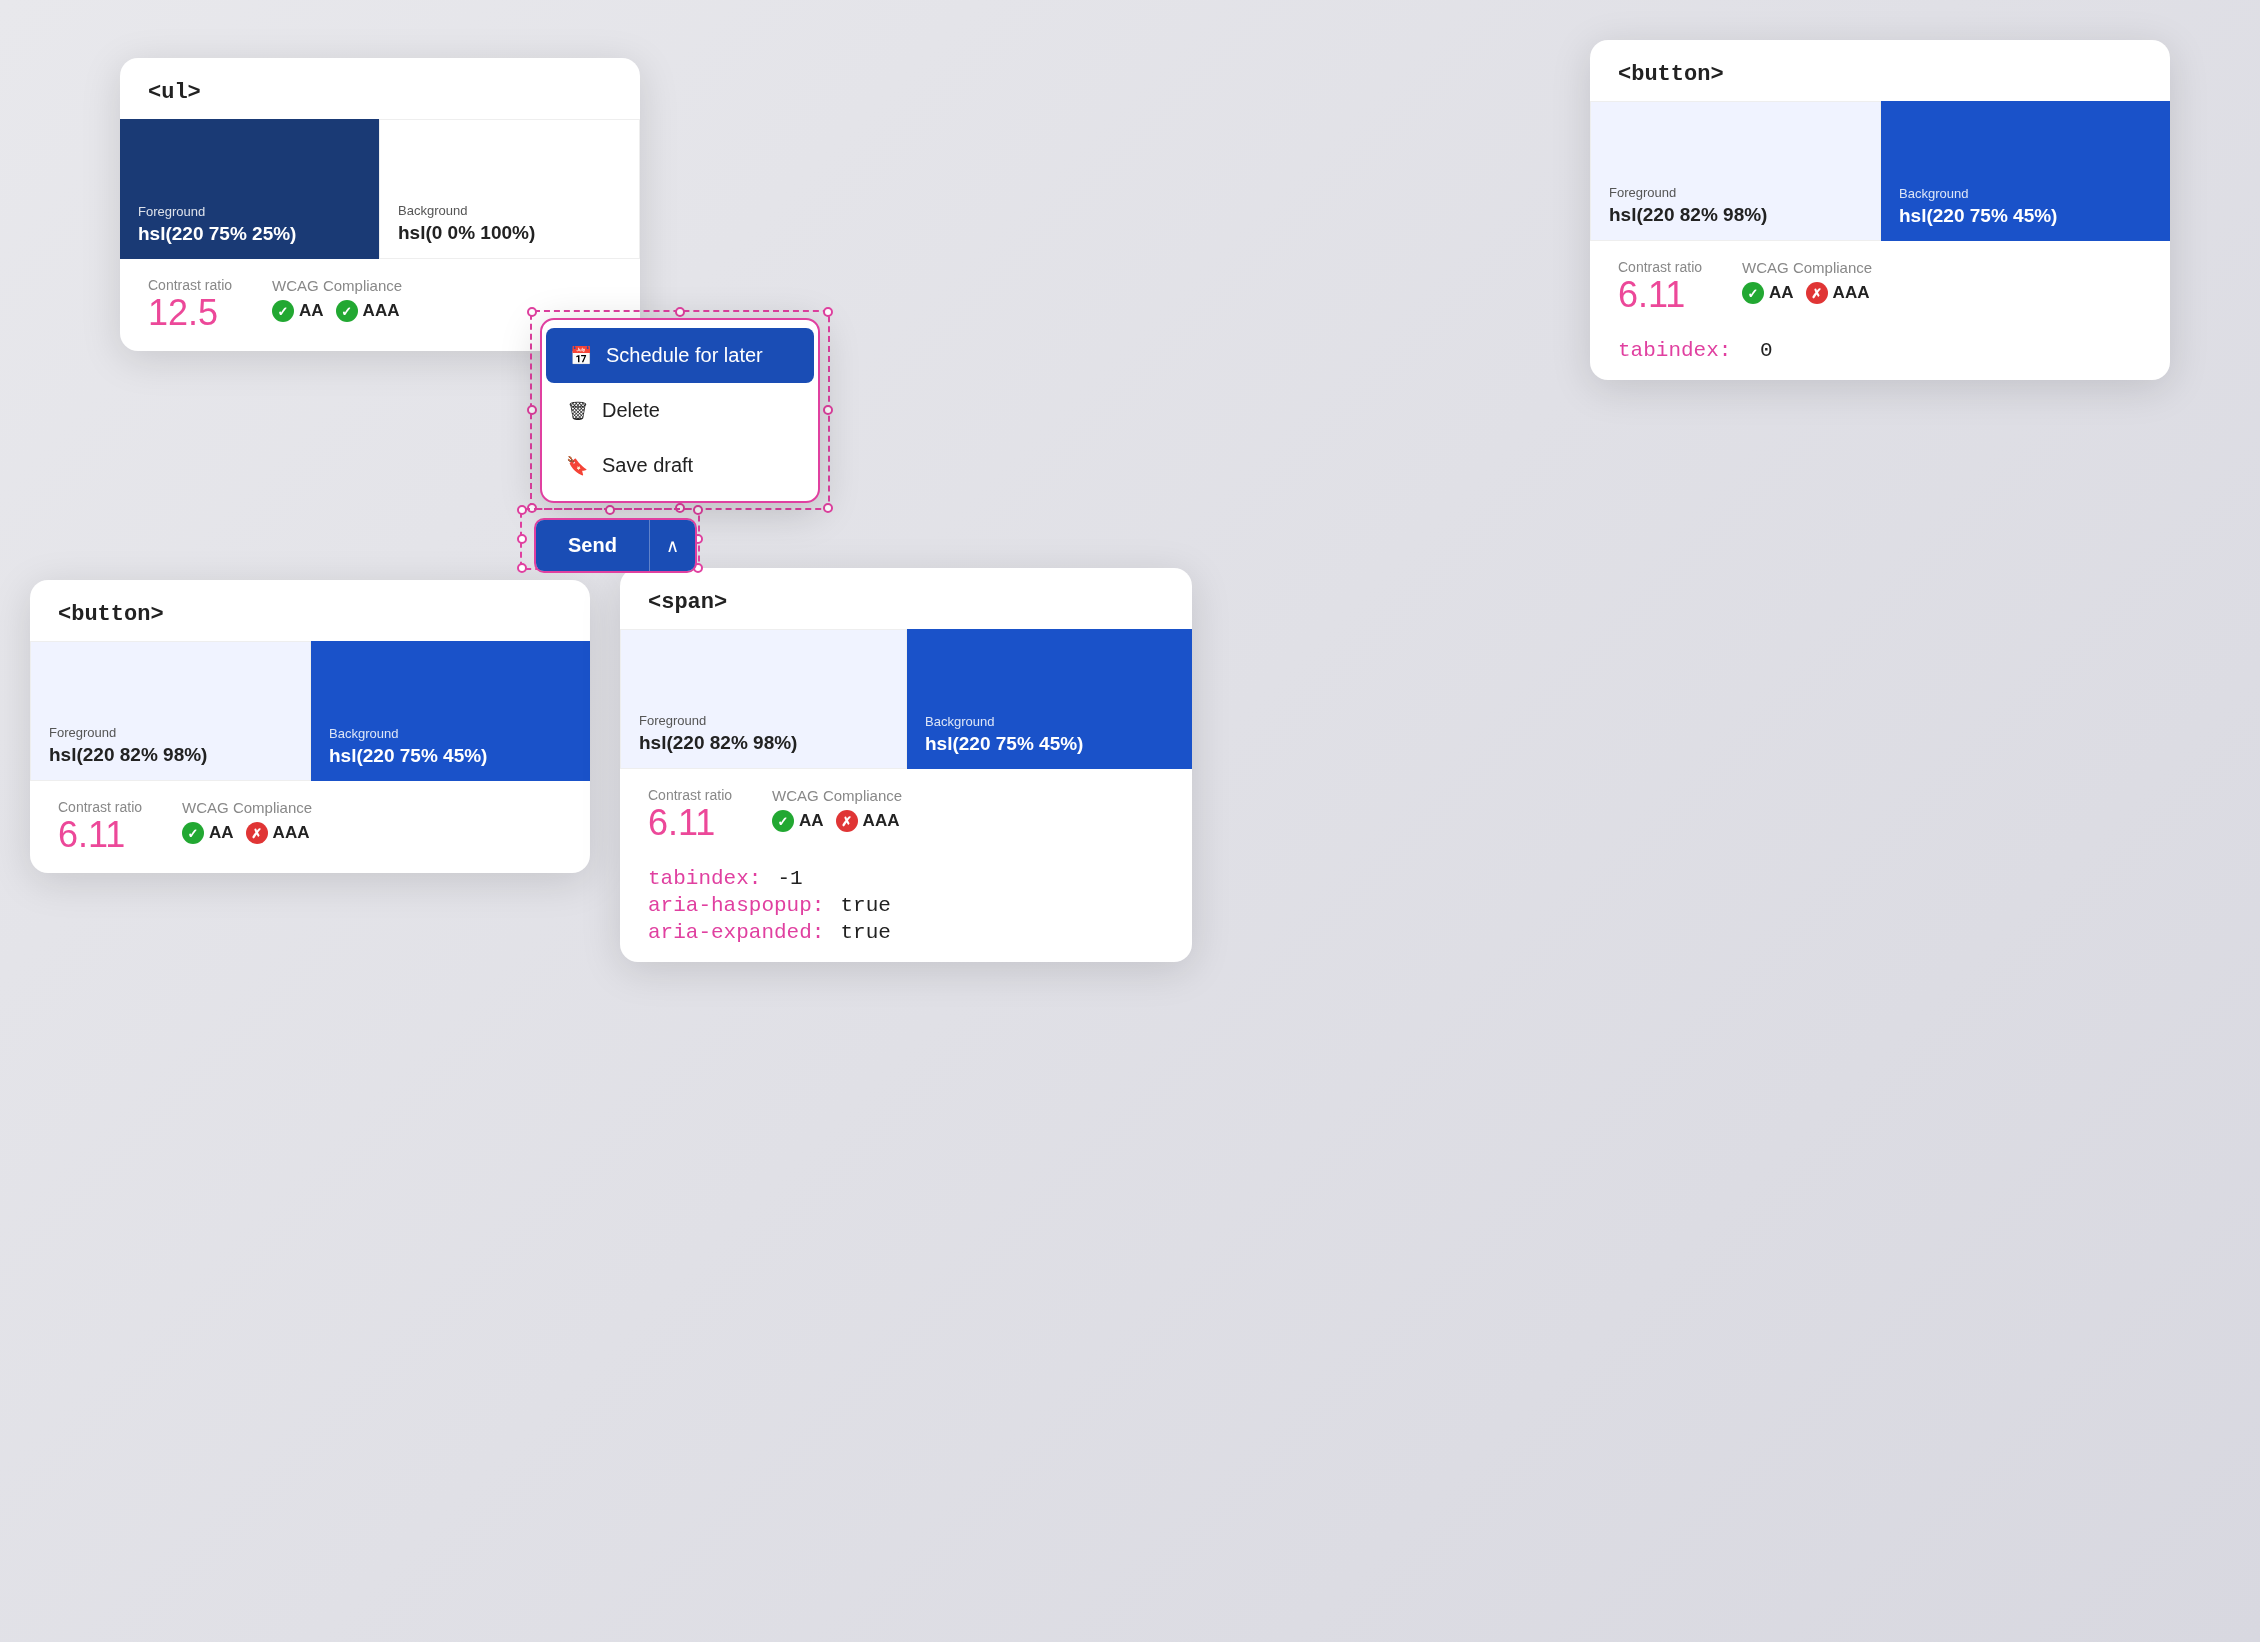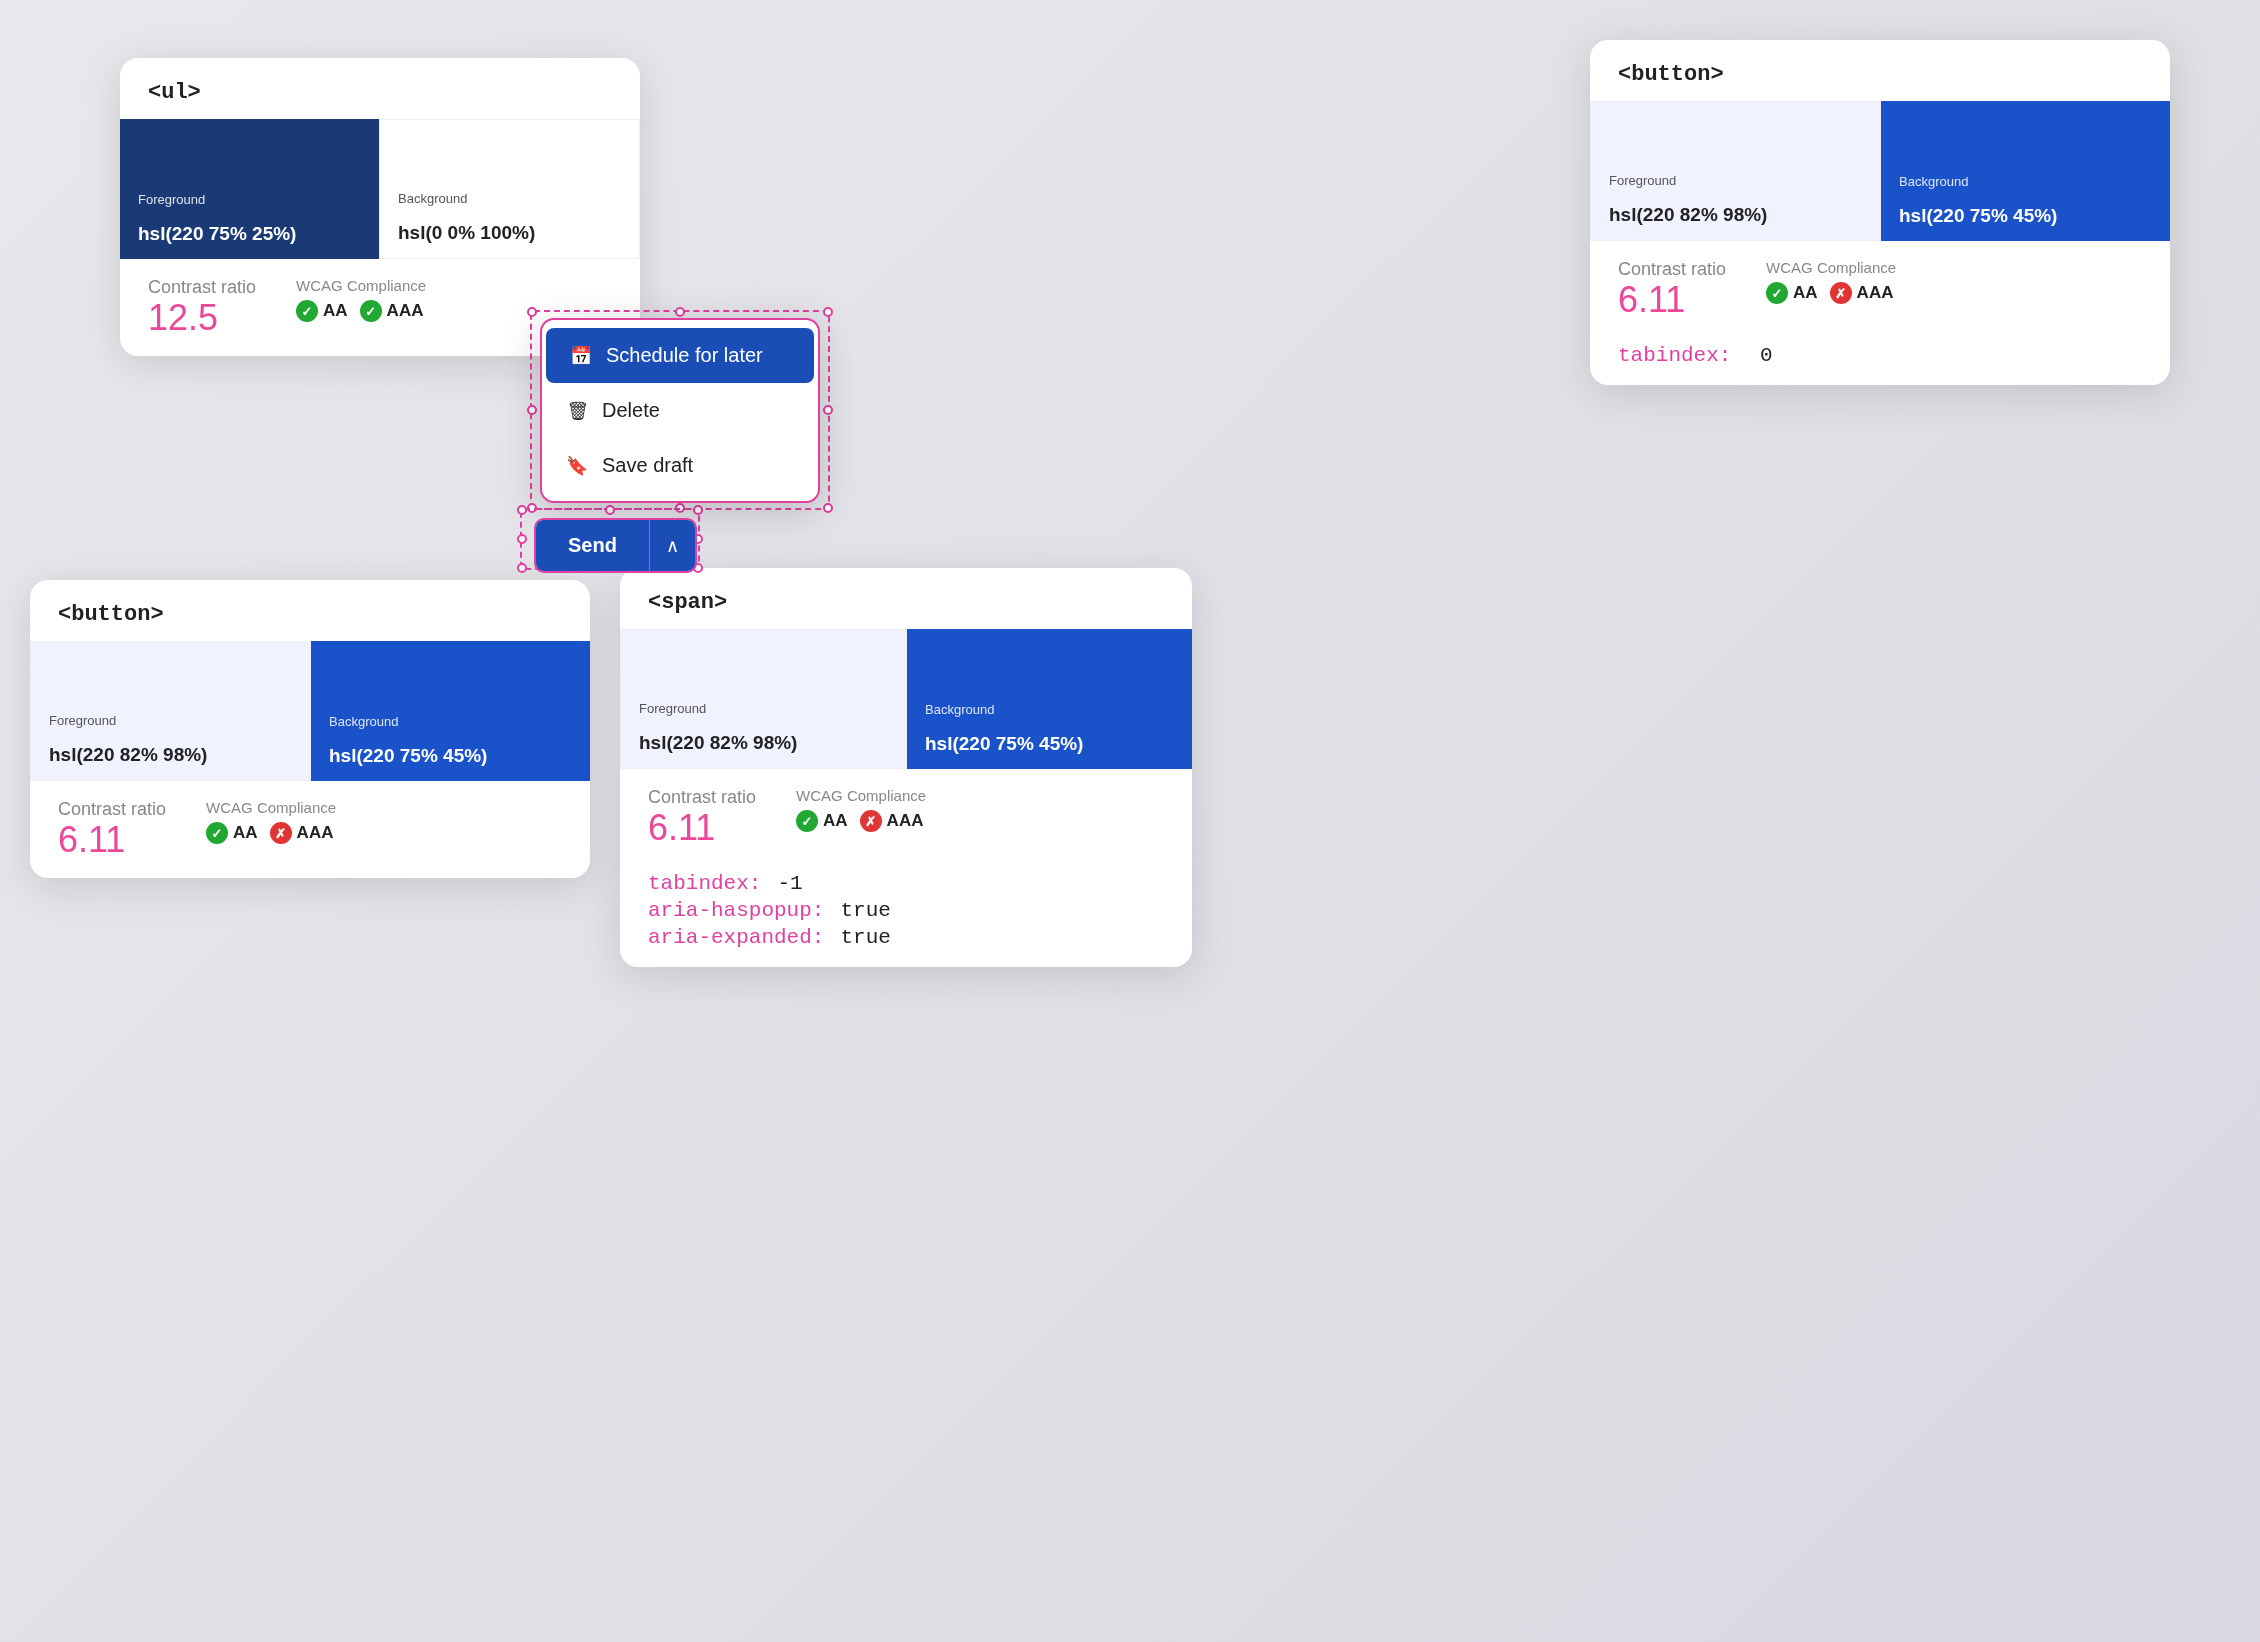--- a/index.html
+++ b/index.html
@@ -35,21 +35,20 @@
       flex-direction: row;
     }
 
     .swatch {
       flex: 1;
       display: flex;
       flex-direction: column;
       justify-content: flex-end;
       padding: 14px 18px;
       min-height: 140px;
-      gap: 12px;
     }
 
     .swatch-label {
       font-size: 13px;
       color: #fff;
       opacity: 0.85;
       margin-bottom: 4px;
       font-weight: 400;
     }
 
@@ -74,21 +73,21 @@
 
     .card-stats {
       padding: 18px 28px 20px 28px;
       display: flex;
       gap: 40px;
       align-items: flex-start;
     }
 
     .stat-group {}
     .stat-label {
-      font-size: 18px;
+      font-size: 14px;
       color: #888;
       margin-bottom: 2px;
     }
     .stat-value {
       font-size: 36px;
       font-weight: 300;
       color: #ec4899;
       line-height: 1;
     }
 

